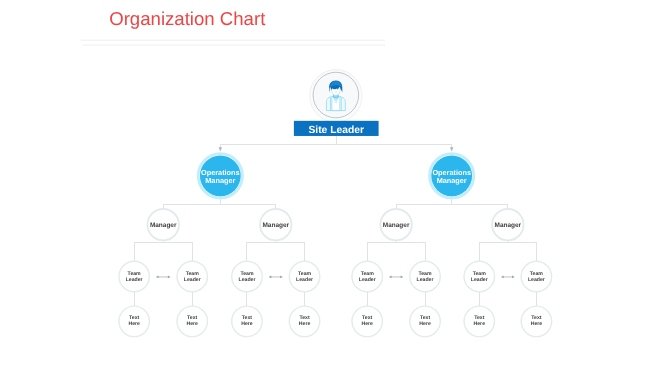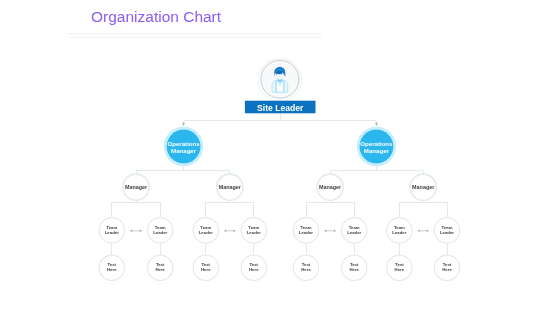--- a/index.html
+++ b/index.html
@@ -9,21 +9,21 @@
   svg text{-webkit-font-smoothing:antialiased;}
   #title{position:absolute;left:91px;top:8px;transform:translateZ(0);font-size:15.5px;line-height:18px;
          font-weight:400;white-space:nowrap;}
   .divline{position:absolute;height:1px;}
   #chart{position:absolute;left:0;top:0;width:560px;height:315px;opacity:0.999;}
 </style>
 </head>
 <body>
 
 <div id="slide">
-  <div id="title" style="color: #8b5cf6;">Organization Chart</div>
+  <div id="title" style="color: #ef4444;">Organization Chart</div>
   <div class="divline" id="div1" style="left: 67px; top: 33px; width: 254px; background: rgb(241, 242, 243);"></div>
   <div class="divline" id="div2" style="left: 69px; top: 37px; width: 252px; background: rgb(241, 242, 243);"></div>
   <svg id="chart" viewBox="0 0 560 315" xmlns="http://www.w3.org/2000/svg">
       <line x1="280.2" y1="113.3" x2="280.2" y2="120.5" stroke="#dde2e4" stroke-width="0.8" shape-rendering="crispEdges"></line>
       <line x1="183.6" y1="120.5" x2="376.4" y2="120.5" stroke="#dde2e4" stroke-width="0.8" shape-rendering="crispEdges"></line>
       <line x1="183.6" y1="120.5" x2="183.6" y2="124.5" stroke="#dde2e4" stroke-width="0.8" shape-rendering="crispEdges"></line>
       <path d="M182.1 122.8 L185.1 122.8 L183.6 126.2 Z" fill="#b0b7ba"></path>
       <line x1="376.4" y1="120.5" x2="376.4" y2="124.5" stroke="#dde2e4" stroke-width="0.8" shape-rendering="crispEdges"></line>
       <path d="M374.9 122.8 L377.9 122.8 L376.4 126.2 Z" fill="#b0b7ba"></path>
       <line x1="183.6" y1="163.5" x2="183.6" y2="170.5" stroke="#dde2e4" stroke-width="0.8" shape-rendering="crispEdges"></line>

